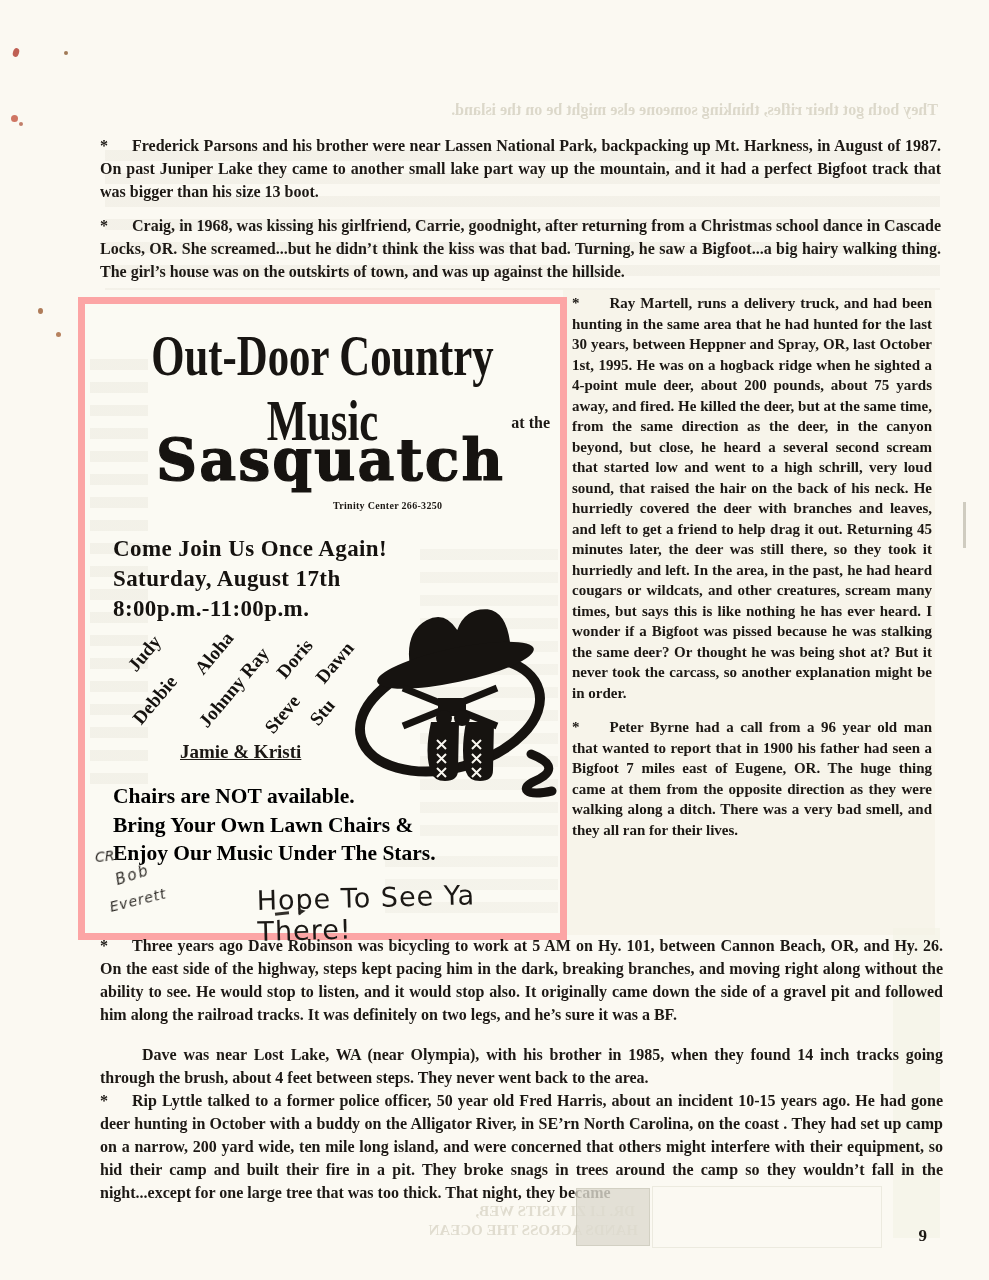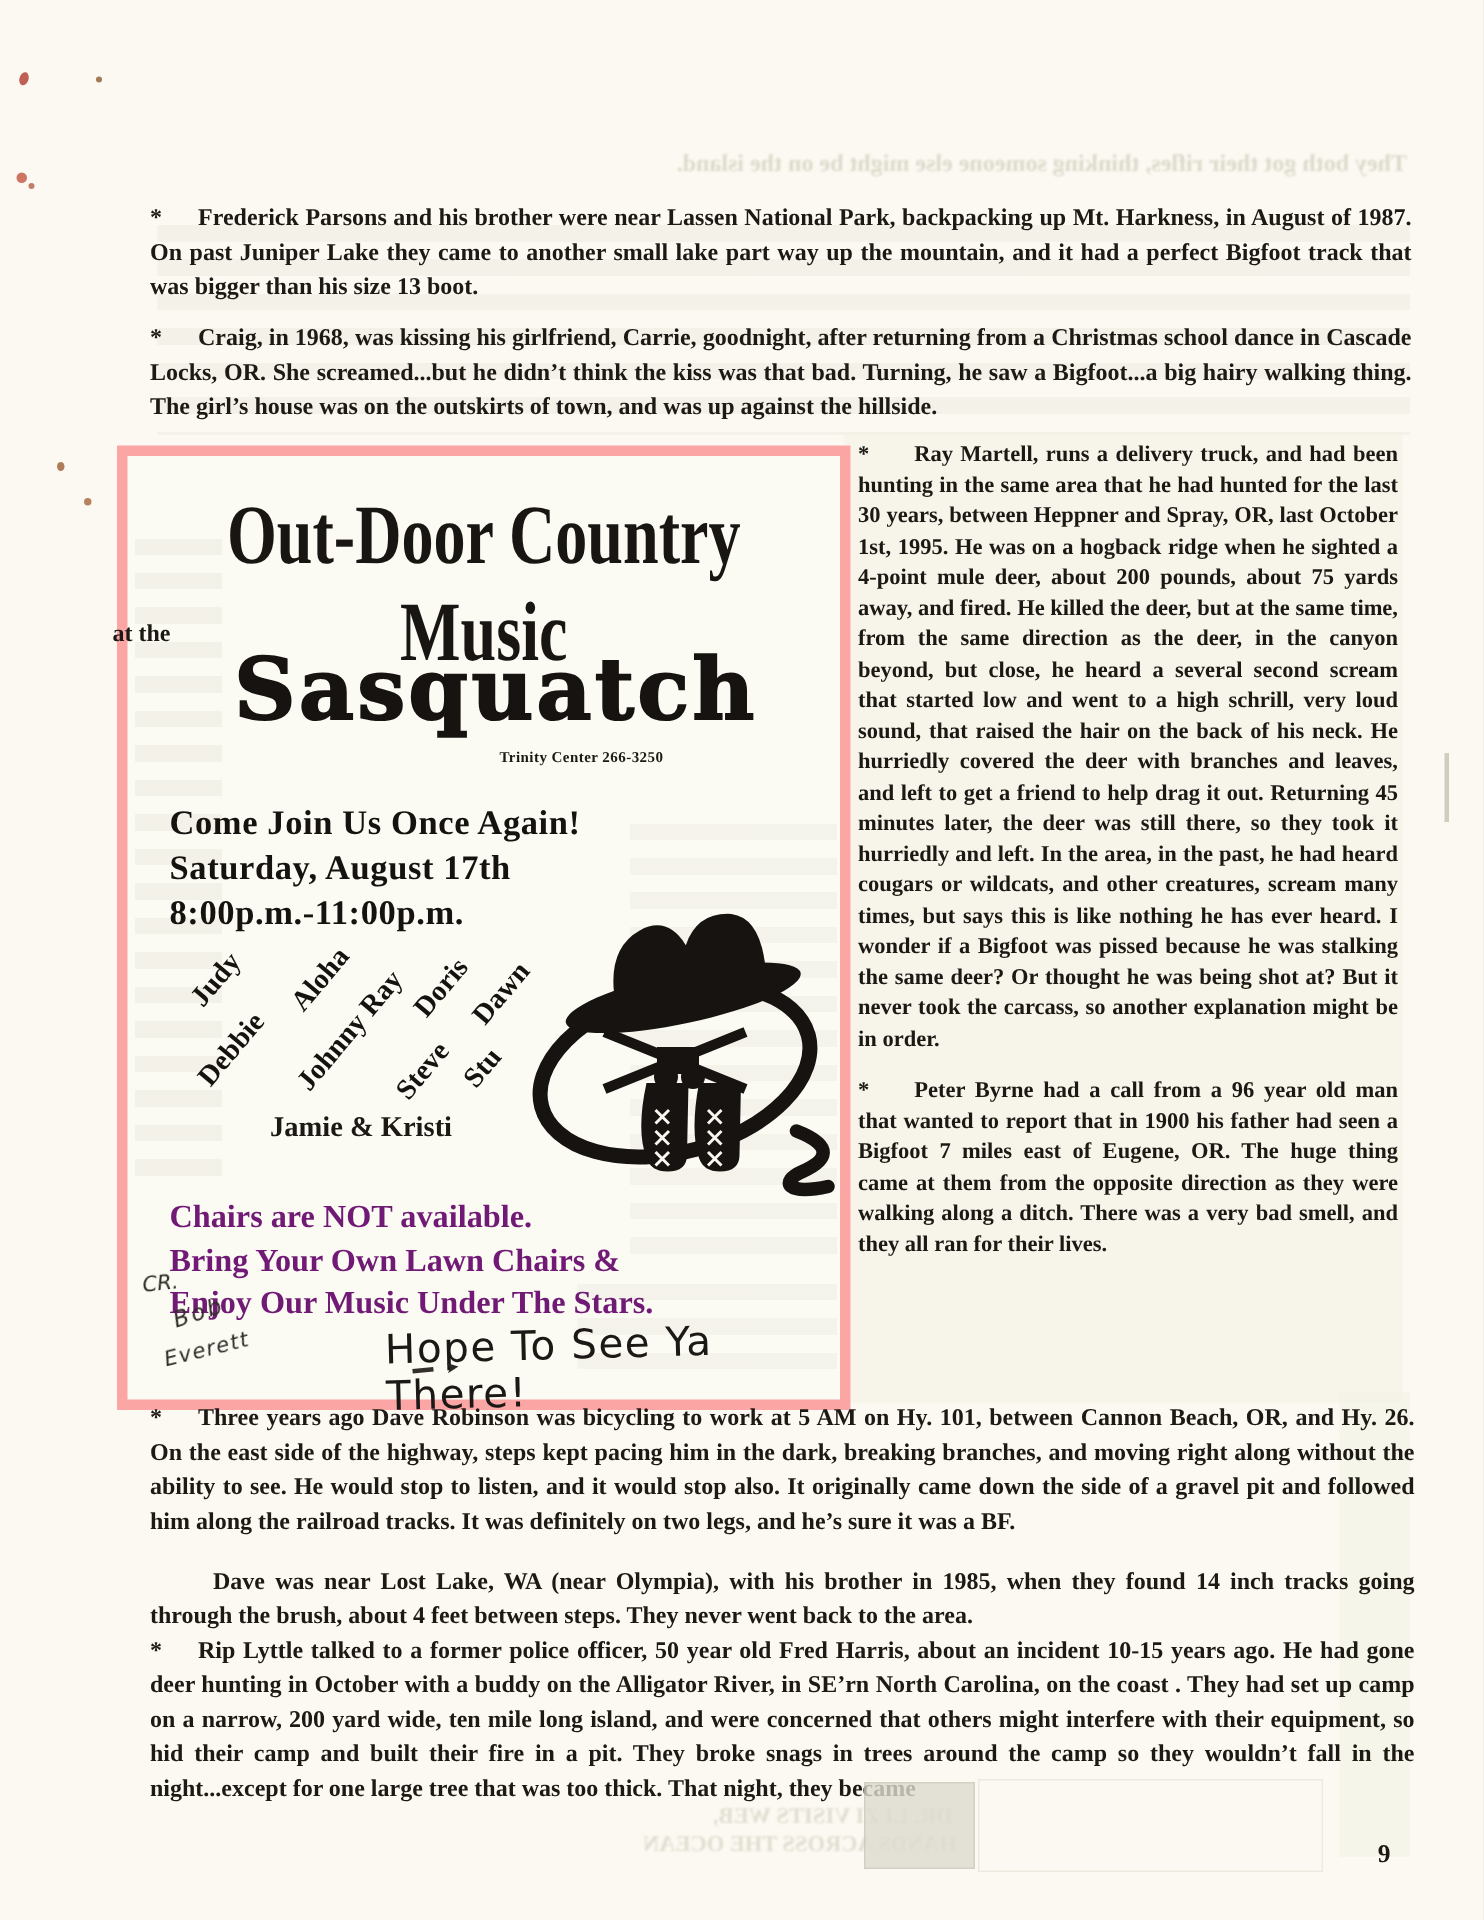--- a/index.html
+++ b/index.html
@@ -9,29 +9,29 @@
   .par{font-weight:700;text-align:justify;color:#1d1915;}
   .top-par{font-size:16px;line-height:23px;width:841px;left:100px;}
   .bul{padding-right:24px;font-weight:700;}
   .rc-par{font-size:15px;line-height:20.5px;width:360px;text-align:justify;font-weight:700;}
   .indent{text-indent:42px;}
   p{margin:0;}
   
   #adbox{left:78px;top:297px;width:475px;height:629px;border:7px solid #fca5a5;background:rgba(252,250,243,.6);}
   .ad-title1{left:0;right:0;top:20px;text-align:center;font-weight:700;font-size:45px;
              transform:scale(.95,1.25);transform-origin:center top;letter-spacing:0;color:#181512;}
-  .at-the{left:0;right:0;top:110px;text-align:left;font-weight:700;font-size:16px;transform:translateX(-10px);}
+  .at-the{left:0;right:0;top:110px;text-align:right;font-weight:700;font-size:16px;transform:translateX(-10px);}
   .ad-title2{left:0;right:0;top:122px;text-align:center;font-weight:700;font-size:57px;
              font-family:"DejaVu Serif",serif;letter-spacing:2px;-webkit-text-stroke:1.2px #161310;
              transform:translateX(8px);color:#161310;}
   .venue{left:248px;top:196px;font-weight:700;font-size:10px;letter-spacing:.3px;}
   .invite{left:28px;top:230px;font-weight:700;font-size:23px;line-height:30px;letter-spacing:.4px;color:#15120f;}
   .perf{font-weight:700;font-size:19px;transform-origin:0 100%;transform:rotate(-50deg);white-space:nowrap;color:#15120f;}
-  .duo{left:95px;top:437px;font-weight:700;font-size:19px;}
-  .chairs{left:28px;top:493px;font-weight:700;font-size:21.5px;line-height:28.5px;color:#701a75;}
+  .duo{left:95px;top:437px;font-weight:700;font-size:19px;text-decoration:underline;}
+  .chairs{left:28px;top:478px;font-weight:700;font-size:21.5px;line-height:28.5px;color:#000000;}
   .closing{left:172px;top:577px;font-size:27px;font-family:"DejaVu Sans",sans-serif;
            transform:rotate(-1.5deg);letter-spacing:1px;color:#1b1815;}
   .hw{font-family:"DejaVu Sans",sans-serif;font-style:italic;color:#2e2b27;filter:blur(.2px);white-space:nowrap;}
   
   .ghost{transform:scaleX(-1);color:#a49d82;font-weight:700;filter:blur(.6px);white-space:nowrap;}
   .noise{background:repeating-linear-gradient(180deg,rgba(148,140,112,.16) 0 11px,transparent 11px 23px);}
   .tint{background:#f4f1e4;}
   .speck{border-radius:50%;}
   #pageno{right:62px;top:1226px;font-size:17px;font-weight:700;}
   .mark{background:#33302b;}

